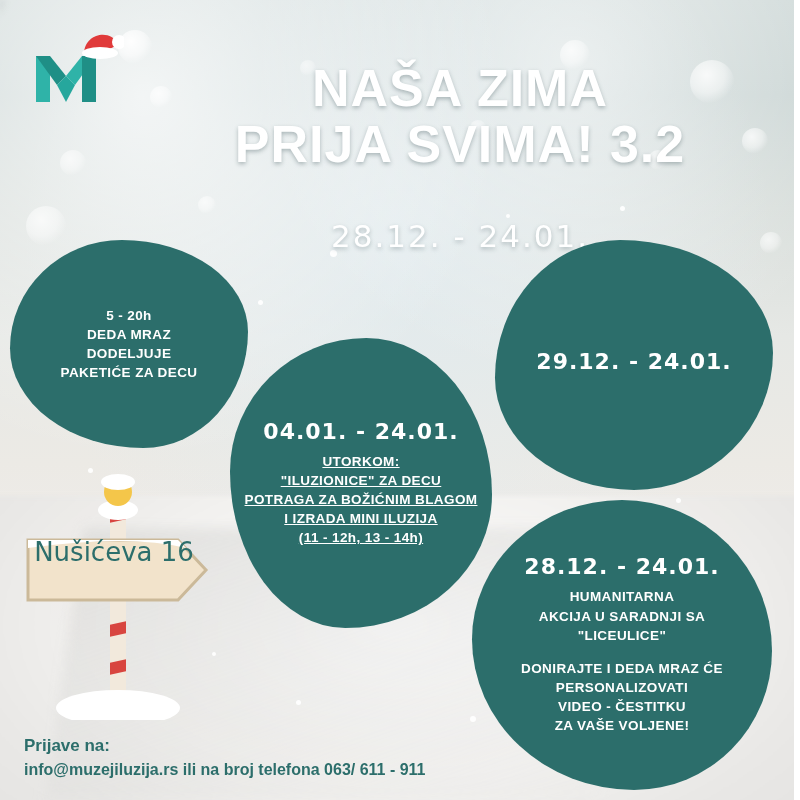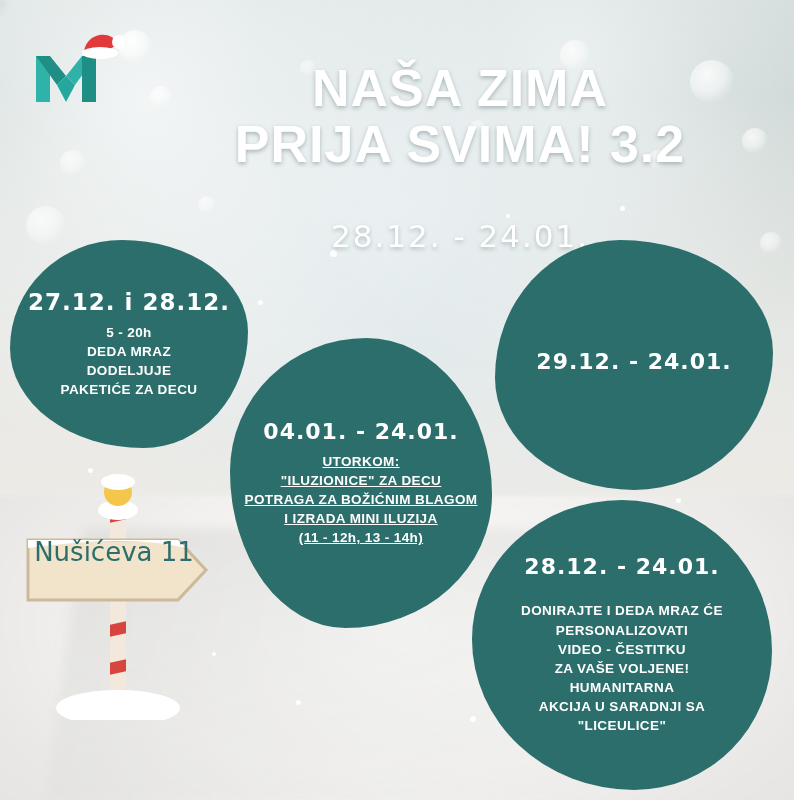--- a/index.html
+++ b/index.html
@@ -244,21 +244,20 @@
     </svg>
   </div>
 
   <div id="headline">
     <span class="l1">NAŠA ZIMA</span>
     <span class="l2">PRIJA SVIMA! 3.2</span>
   </div>
   <div id="date-range-main">28.12. - 24.01.</div>
 
   <div id="blob-1" class="blob shape-a">
-    <div class="blob-date">27.12. i 28.12.</div>
     <div class="blob-body" style="white-space: pre-line;">5 - 20h
 DEDA MRAZ
 DODELJUJE
 PAKETIĆE ZA DECU</div>
   </div>
 
   <div id="blob-2" class="blob shape-b">
     <div class="blob-date">04.01. - 24.01.</div>
     <div class="blob-body" style="white-space: pre-line; text-decoration: underline;">UTORKOM:
 "ILUZIONICE" ZA DECU
@@ -266,27 +265,27 @@
 I IZRADA MINI ILUZIJA
 (11 - 12h, 13 - 14h)</div>
   </div>
 
   <div id="blob-3" class="blob shape-c">
     <div class="blob-date">29.12. - 24.01.</div>
   </div>
 
   <div id="blob-4" class="blob shape-d">
     <div class="blob-date">28.12. - 24.01.</div>
+    <div class="blob-body" style="white-space: pre-line;">HUMANITARNA
+AKCIJA U SARADNJI SA
+"LICEULICE"</div>
     <div class="blob-body" style="white-space: pre-line; margin-top:14px;">DONIRAJTE I DEDA MRAZ ĆE
 PERSONALIZOVATI
 VIDEO - ČESTITKU
 ZA VAŠE VOLJENE!</div>
-    <div class="blob-body" style="white-space: pre-line;">HUMANITARNA
-AKCIJA U SARADNJI SA
-"LICEULICE"</div>
   </div>
 
   <div id="signpost">
     <svg width="240" height="250" viewBox="0 0 240 250" xmlns="http://www.w3.org/2000/svg">
 
       <rect x="100" y="40" width="16" height="196" rx="4" fill="#f2e9dc"></rect>
       <g fill="#d8453f">
         <rect x="100" y="62" width="16" height="12" transform="skewY(-12)"></rect>
         <rect x="100" y="100" width="16" height="12" transform="skewY(-12)"></rect>
         <rect x="100" y="138" width="16" height="12" transform="skewY(-12)"></rect>
@@ -299,18 +298,20 @@
       <circle cx="108" cy="22" r="14" fill="#f4c64a"></circle>
       <ellipse cx="108" cy="12" rx="17" ry="8" fill="#ffffff"></ellipse>
 
       <path d="M18 70 L168 70 L196 100 L168 130 L18 130 Z" fill="#f2e3cb" stroke="#cbb999" stroke-width="3"></path>
 
       <path d="M18 70 L168 70 L176 78 Q120 64 18 78 Z" fill="#ffffff"></path>
 
       <ellipse cx="108" cy="238" rx="62" ry="18" fill="#ffffff"></ellipse>
     </svg>
   </div>
-  <div id="sign-text">Nušićeva 11</div>
+  <div id="sign-text">Nušićeva 16</div>
 
   <div id="footer">
+    <span class="f1">Prijave na:</span>
+    <span class="f2">info@muzejiluzija.rs ili na broj telefona  063/ 611 - 911</span>
   </div>
 
 </div>
 
 </body></html>

